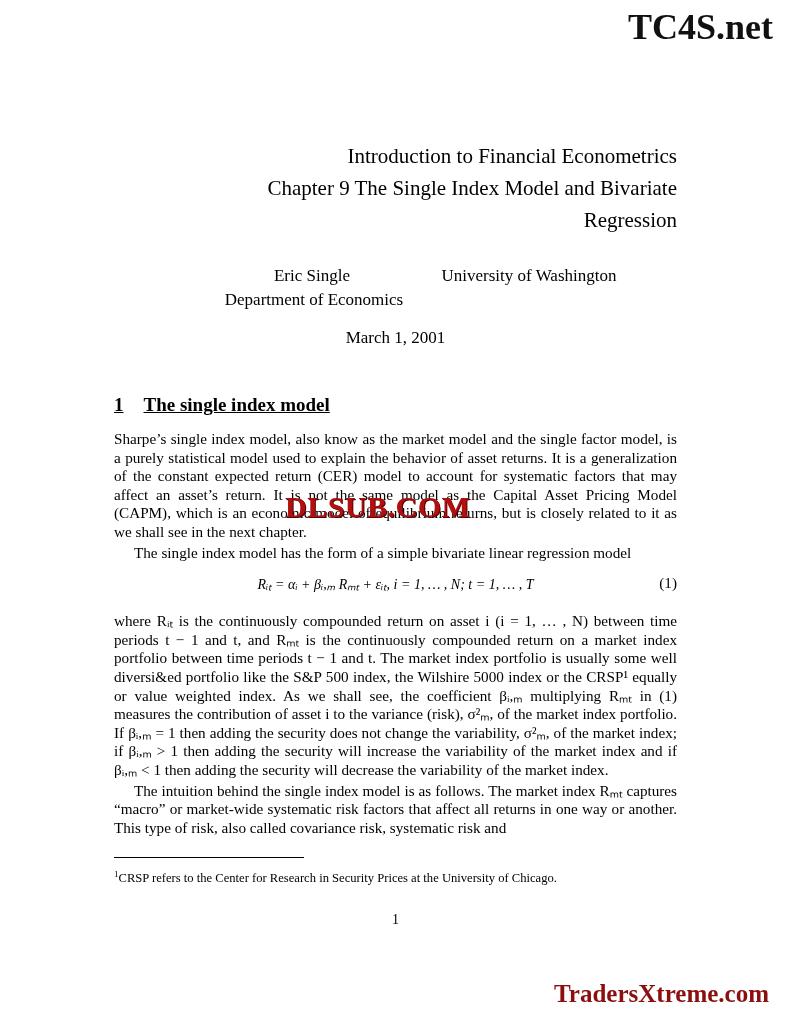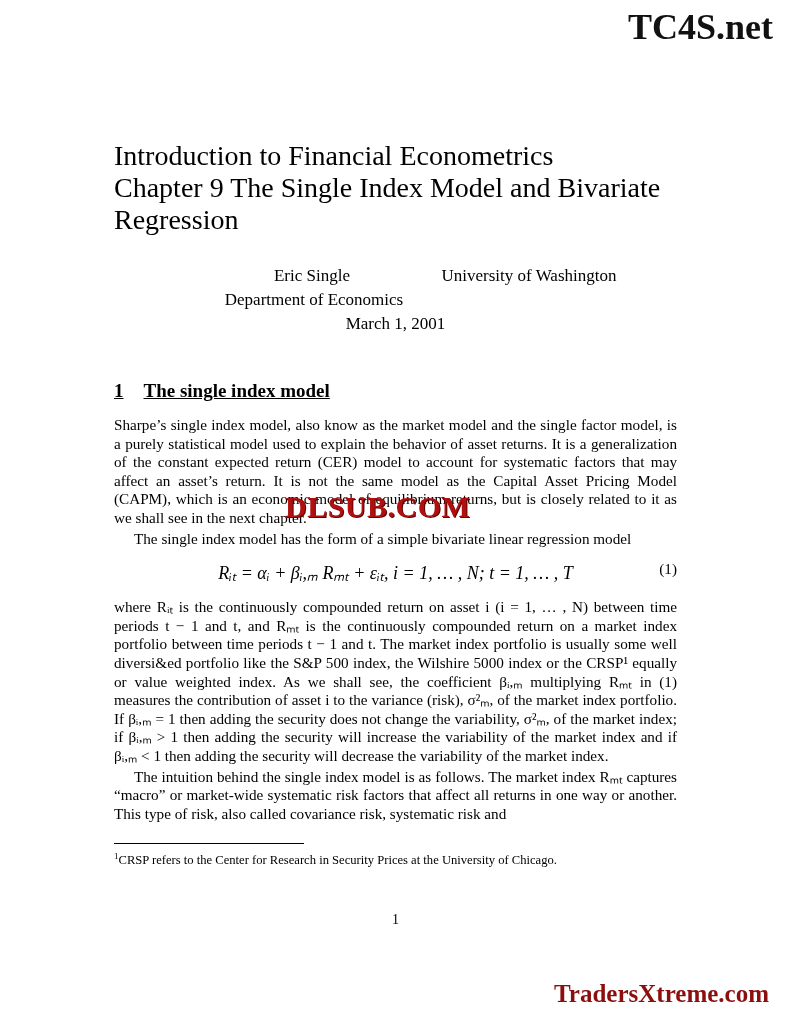--- a/index.html
+++ b/index.html
@@ -59,22 +59,22 @@
   }
 
   
   .doc {
     position: absolute;
     left: 114px;
     top: 140px;
     width: 563px;
   }
   .title {
-    text-align: left;
-    font-size: 28px;
+    text-align: right;
+    font-size: 21px;
     line-height: 32px;
     margin: 0 0 0 0;
   }
   .title-line { display: block; }
 
   .authors {
     margin-top: 30px;
     position: relative;
     height: 48px;
     font-size: 17px;
@@ -94,20 +94,21 @@
     text-align: center;
   }
   .auth-dept {
     position: absolute;
     left: 60px;
     top: 24px;
     width: 280px;
     text-align: center;
   }
   .date {
+    margin-top: 14px;
     text-align: center;
     font-size: 17px;
   }
 
   h2.section {
     font-size: 19px;
     font-weight: bold;
     margin: 46px 0 14px 0;
     text-decoration: underline;
   }
@@ -120,40 +121,40 @@
     text-align: justify;
   }
   p.para + p.para { text-indent: 20px; margin-top: 2px; }
   .eq-wrap {
     position: relative;
     margin: 12px 0 12px 0;
     height: 26px;
   }
   .eq-body {
     text-align: center;
-    font-size: 18px;
+    font-size: 14px;
     font-style: italic;
   }
   .eq-num {
     position: absolute;
     right: 0;
     top: 0;
     font-style: normal;
     font-size: 15.2px;
   }
 
   .footnote-rule {
     width: 190px;
     height: 1px;
     background: #000;
     margin: 20px 0 5px 0;
   }
   .footnote {
     font-size: 12.6px;
-    line-height: 14px;
+    line-height: 22px;
   }
   .footnote sup { font-size: 9px; }
 
   .pagenum {
     position: absolute;
     top: 912px;
     left: 0;
     width: 791px;
     text-align: center;
     font-size: 14px;

